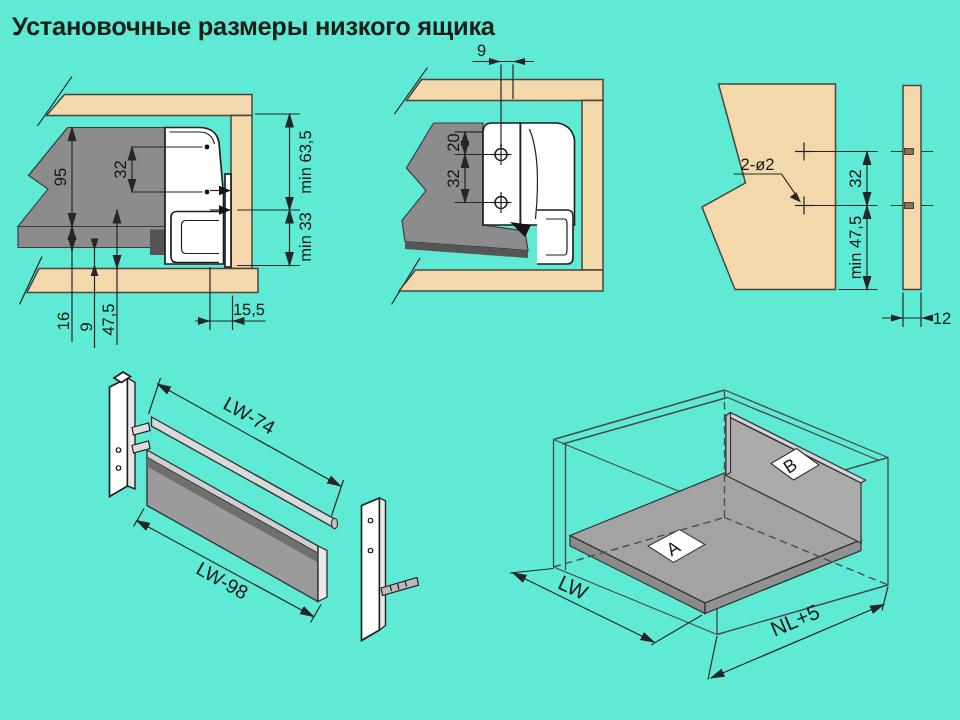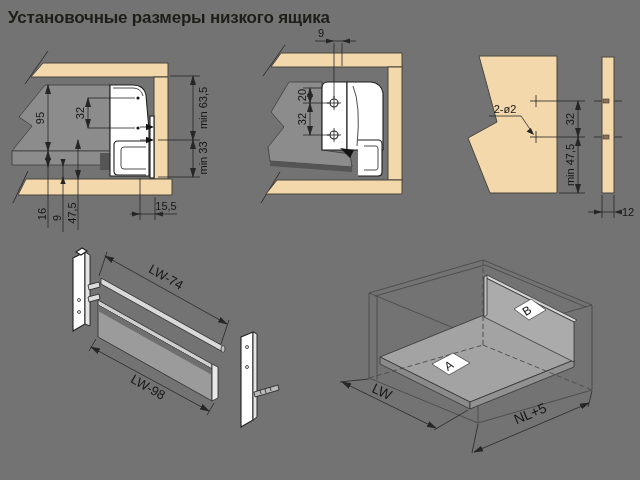--- a/index.html
+++ b/index.html
@@ -1,16 +1,16 @@
 <!DOCTYPE html>
 <html style="--wood: #f2d8ab; --wood_line: #4a463c; --metal: #8c8c8c; --metal_dark: #555555; --line: #1e1e1e; --dim: #262626;"><head>
 <meta charset="utf-8">
 <style>
   html,body{margin:0;padding:0;background:#ffffff;}
-  .page{position:relative;width:640px;height:480px;background:#737373;overflow:hidden;
+  .page{position:relative;width:640px;height:480px;background:#5eead4;overflow:hidden;
         font-family:"Liberation Sans",sans-serif;}
   .title{position:absolute;left:8px;top:8px;font-size:17px;font-weight:bold;
          color:#1e1e18;letter-spacing:-0.2px;}
   svg{position:absolute;left:0;top:0;}
   .wood{fill:var(--wood);stroke:var(--wood_line);stroke-width:1;}
   .metal{fill:var(--metal);stroke:#3c3c3c;stroke-width:.8;}
   .mdark{fill:var(--metal_dark);stroke:none;}
   .wpart{fill:#ffffff;stroke:var(--line);stroke-width:1.1;}
   .thin{stroke:var(--line);stroke-width:.8;fill:none;}
   .dim{stroke:var(--dim);stroke-width:.8;fill:none;}

